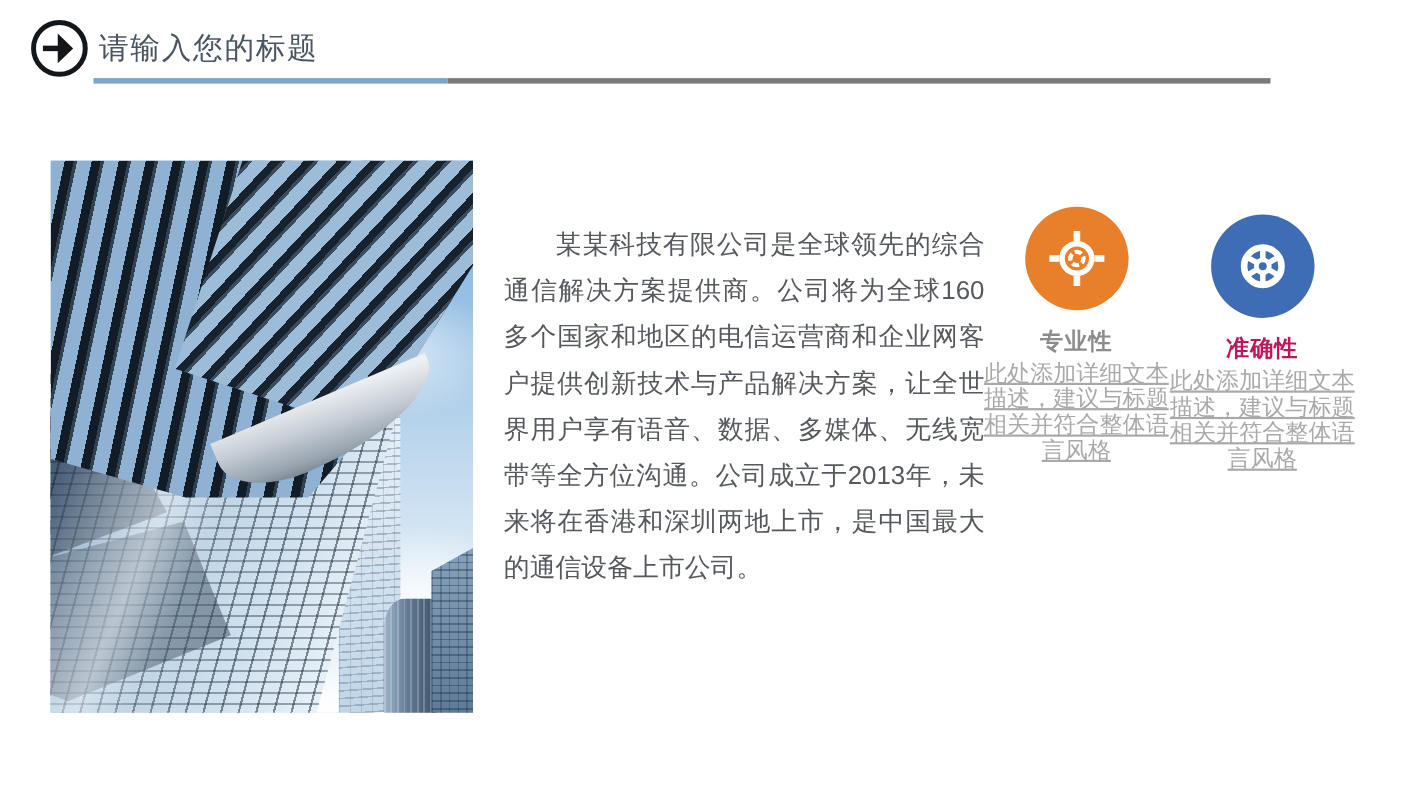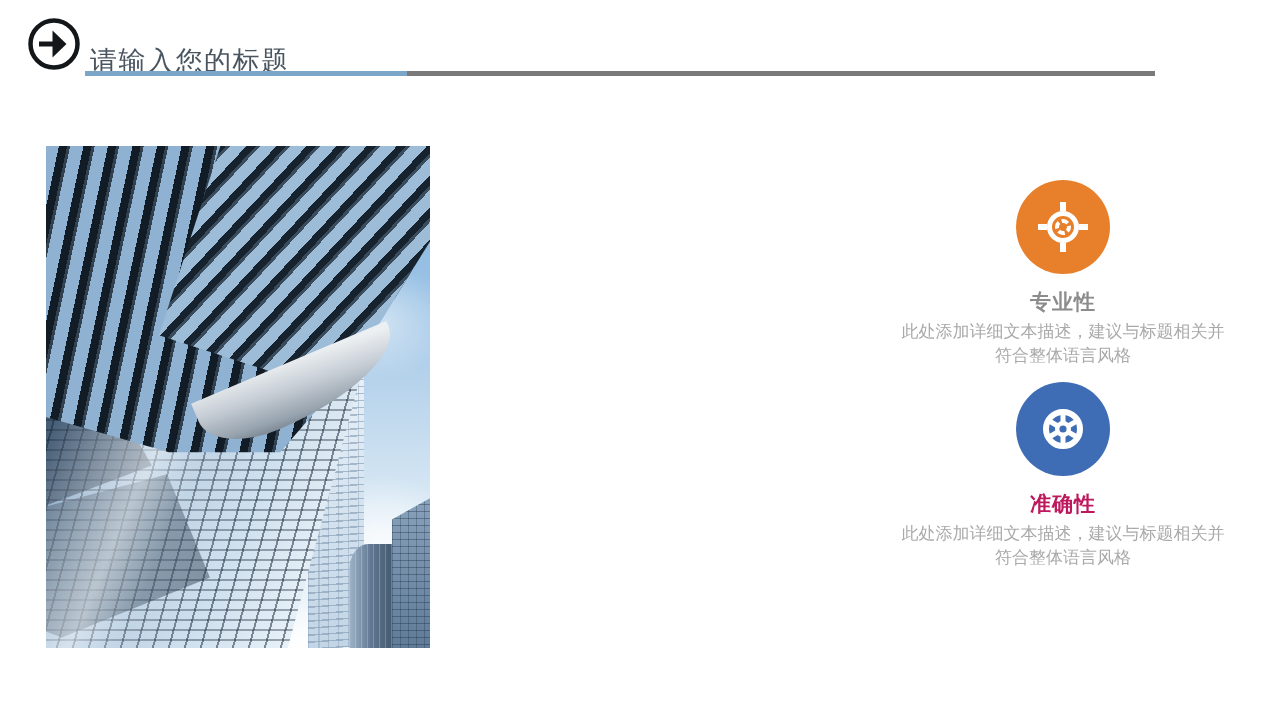--- a/index.html
+++ b/index.html
@@ -3,21 +3,21 @@
 <meta charset="utf-8">
 <style>
   html,body{margin:0;padding:0;background:#ffffff;}
   .slide{
     position:relative;width:1280px;height:720px;background:#ffffff;overflow:hidden;
     font-family:"Liberation Sans","DejaVu Sans",sans-serif;
   }
   
   .header-icon{position:absolute;left:27px;top:17px;width:54px;height:54px;}
   .slide-title{
-    position:absolute;left:90px;top:43px;margin:0;
+    position:absolute;left:90px;top:26px;margin:0;
     font-size:27px;font-weight:400;color:#4A5560;letter-spacing:1.5px;white-space:nowrap;
   }
   .rule{position:absolute;top:71px;height:5px;}
   .rule-blue{left:85px;width:322px;background:#7CA6C8;}
   .rule-gray{left:407px;width:748px;background:#7A7A7A;}
 
   
   .photo{position:absolute;left:46px;top:146px;width:384px;height:502px;overflow:hidden;background:#BFD6EA;}
   .photo > div{position:absolute;}
   .sky{inset:0;background:linear-gradient(180deg,#7FB0DB 0%,#9AC2E5 28%,#C2DAEE 55%,#E2EEF7 78%,#F4F9FC 100%);}
@@ -73,30 +73,30 @@
 
   
   .body-text{
     position:absolute;left:458px;top:201px;width:437px;margin:0;
     font-size:23.5px;line-height:42px;color:#56595E;
     text-align:justify;text-indent:2em;
   }
 
   
   .features{position:absolute;left:894px;top:180px;width:338px;
-    display:flex;flex-direction:column;align-items:center;text-align:center;}
+    display:flex;flex-direction:row;align-items:center;text-align:center;}
   .feature{display:flex;flex-direction:column;align-items:center;}
   .feature + .feature{margin-top:15px;}
   .badge{width:94px;height:94px;border-radius:50%;display:flex;align-items:center;justify-content:center;}
   .badge-orange{background:#E8802B;}
   .badge-blue{background:#3E6DB5;}
   .feature-label{font-size:21px;font-weight:bold;margin-top:14px;letter-spacing:1px;}
   .label-gray{color:#8C8C8C;}
   .label-blue{color:#be185d;}
-  .feature-desc{font-size:17px;line-height:23.5px;color:#A9A9A9;margin-top:4px;}
+  .feature-desc{font-size:21px;line-height:23.5px;color:#A9A9A9;margin-top:4px;text-decoration:underline;}
 </style>
 </head>
 <body>
 
 <div class="slide">
 
   <span class="header-icon">
     <svg viewBox="0 0 54 54" width="54" height="54">
       <circle cx="27" cy="27" r="23.5" fill="none" stroke="#14171A" stroke-width="4.5"></circle>
       <rect x="12" y="24.5" width="17" height="5" fill="#14171A"></rect>
@@ -122,20 +122,21 @@
       <div class="refl-2"></div>
       <div class="glass-shine"></div>
     </div>
     <div class="overhang">
       <div class="beams-main"></div>
       <div class="beams-tr"></div>
     </div>
     <div class="soffit"></div>
   </div>
 
+  <p class="body-text">某某科技有限公司是全球领先的综合通信解决方案提供商。公司将为全球160多个国家和地区的电信运营商和企业网客户提供创新技术与产品解决方案，让全世界用户享有语音、数据、多媒体、无线宽带等全方位沟通。公司成立于2013年，未来将在香港和深圳两地上市，是中国最大的通信设备上市公司。</p>
 
   <div class="features">
 
     <div class="feature">
       <div class="badge badge-orange">
         <svg viewBox="0 0 52 52" width="52" height="52">
           <circle cx="26" cy="26" r="13.5" fill="none" stroke="#ffffff" stroke-width="5"></circle>
           <rect x="23" y="1" width="6" height="9" fill="#ffffff"></rect>
           <rect x="23" y="42" width="6" height="9" fill="#ffffff"></rect>
           <rect x="1" y="23" width="9" height="6" fill="#ffffff"></rect>

